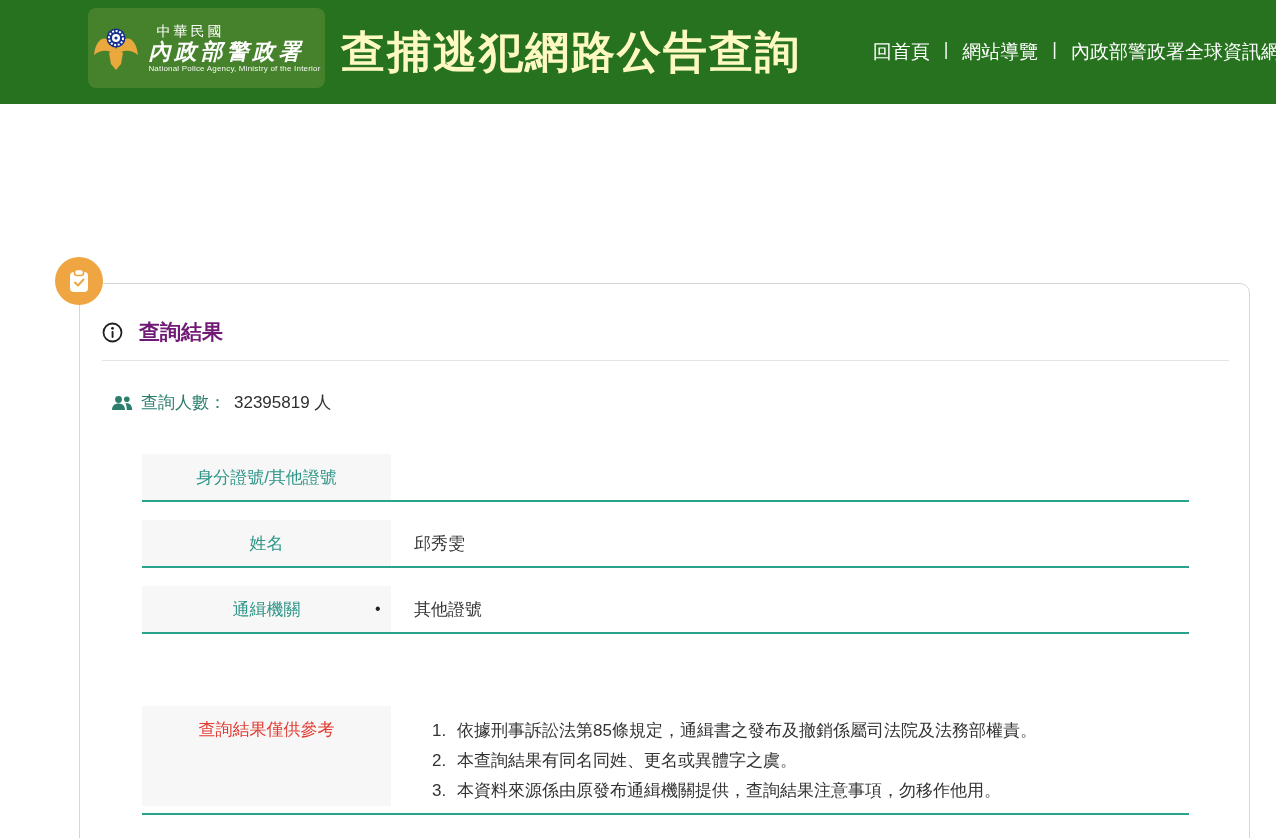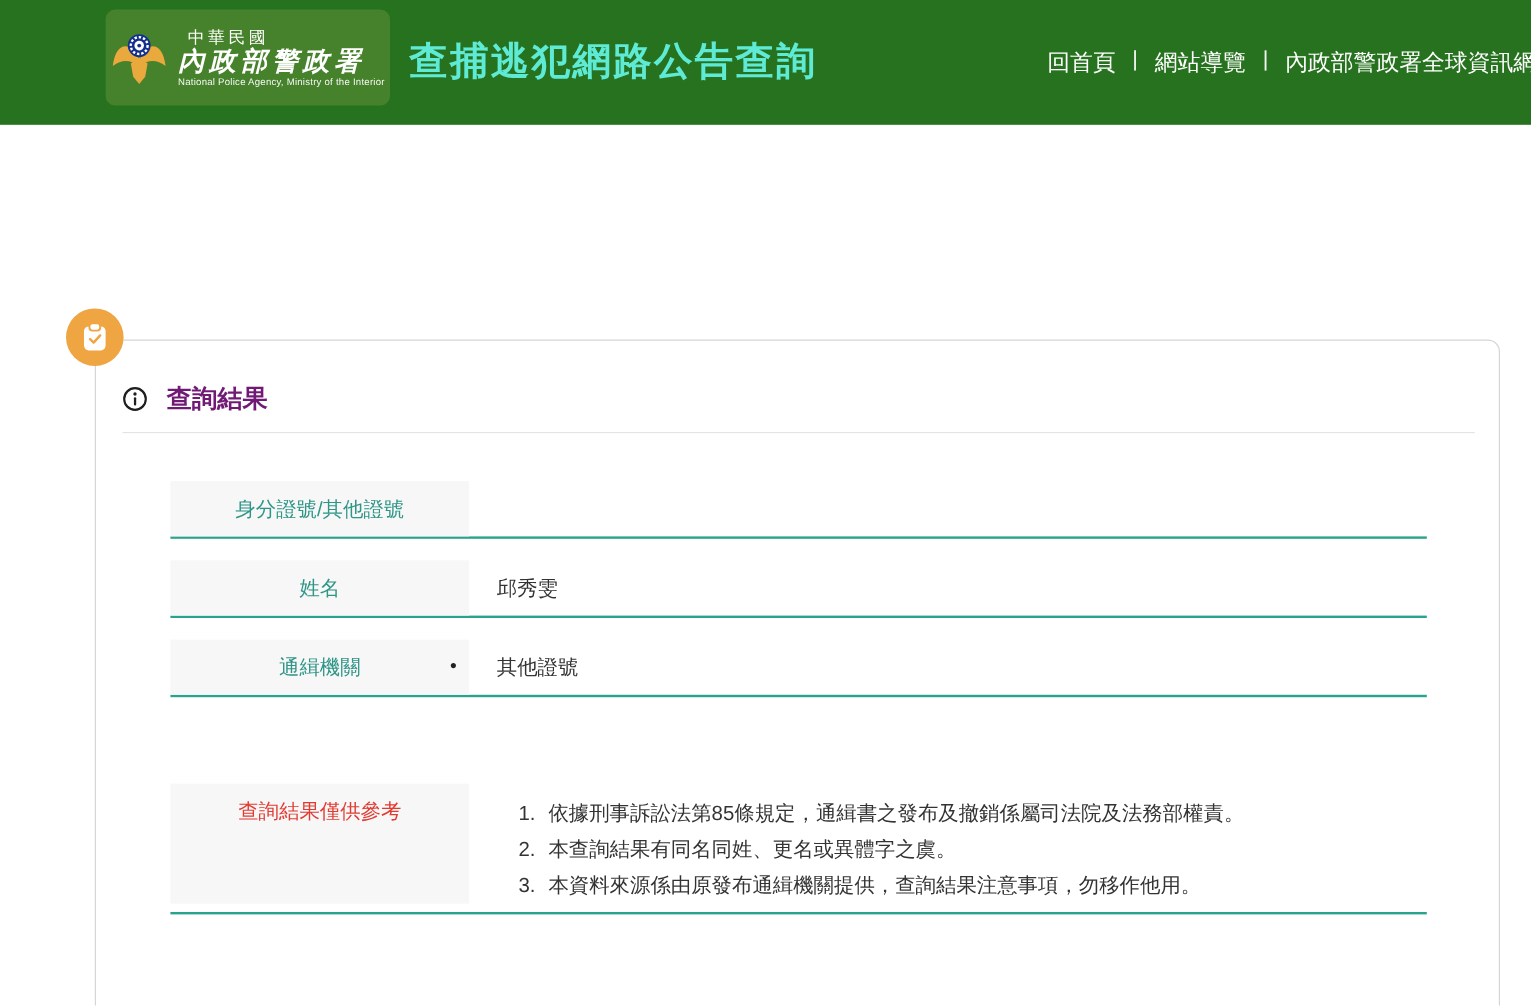--- a/index.html
+++ b/index.html
@@ -22,21 +22,21 @@
   }
   .logo-text{display:flex;flex-direction:column;align-items:flex-start;line-height:1.15;}
   .logo-country{font-size:14px;letter-spacing:3px;margin-left:8px;}
   .logo-agency{
     font-size:22px;letter-spacing:4px;white-space:nowrap;
     font-family:"DejaVu Serif","Liberation Serif",serif;font-style:italic;font-weight:bold;
   }
   .logo-en{font-size:8px;white-space:nowrap;letter-spacing:0.2px;opacity:.95;}
   .site-title{
     position:absolute;left:341px;top:50%;transform:translateY(-50%);
-    margin:0;font-size:32px;font-weight:bold;color:#5eead4;letter-spacing:2px;white-space:nowrap;
+    margin:0;font-size:44px;font-weight:bold;color:#fef9c3;letter-spacing:2px;white-space:nowrap;
   }
   .header-nav{
     position:absolute;right:20px;top:50%;transform:translateY(-50%);
     color:#fff;font-size:19px;white-space:nowrap;display:flex;align-items:flex-start;gap:14px;
   }
   .header-nav a{color:#fff;text-decoration:none;cursor:pointer;}
   .nav-sep{font-size:18px;opacity:.95;}
   
   .badge-circle{
     position:absolute;left:55px;top:257px;width:48px;height:48px;border-radius:50%;
@@ -136,20 +136,32 @@
         <circle cx="10.5" cy="10.5" r="9" fill="none" stroke="#1f1f1f" stroke-width="1.8"></circle>
         <circle cx="10.5" cy="6.3" r="1.4" fill="#1f1f1f"></circle>
         <rect x="9.6" y="9" width="1.9" height="7" rx="0.9" fill="#1f1f1f"></rect>
       </svg>
     </span>
     <span>查詢結果</span>
   </div>
 
   <div class="divider"></div>
 
+  <div class="count-line">
+    <span>
+      <svg width="22" height="16" viewBox="0 0 22 16">
+        <circle cx="7.5" cy="4.5" r="3.4" fill="#2b7e6d"></circle>
+        <path d="M1 15 c0-4.5 3-6.5 6.5-6.5 s6.5 2 6.5 6.5 z" fill="#2b7e6d"></path>
+        <circle cx="15.8" cy="4.2" r="2.8" fill="#2b7e6d"></circle>
+        <path d="M14.4 8.3 c4-0.8 6.8 1.6 6.8 6.7 l-5.4 0 c0-2.8-0.5-5-1.4-6.7 z" fill="#2b7e6d"></path>
+      </svg>
+    </span>
+    <span class="count-label">查詢人數：</span>
+    <span class="count-value">32395819 人</span>
+  </div>
 
   <div class="result-table">
 
     <div class="row">
       <div class="label-cell">身分證號/其他證號</div>
       <div class="value-cell"></div>
     </div>
 
     <div class="row">
       <div class="label-cell">姓名</div>

